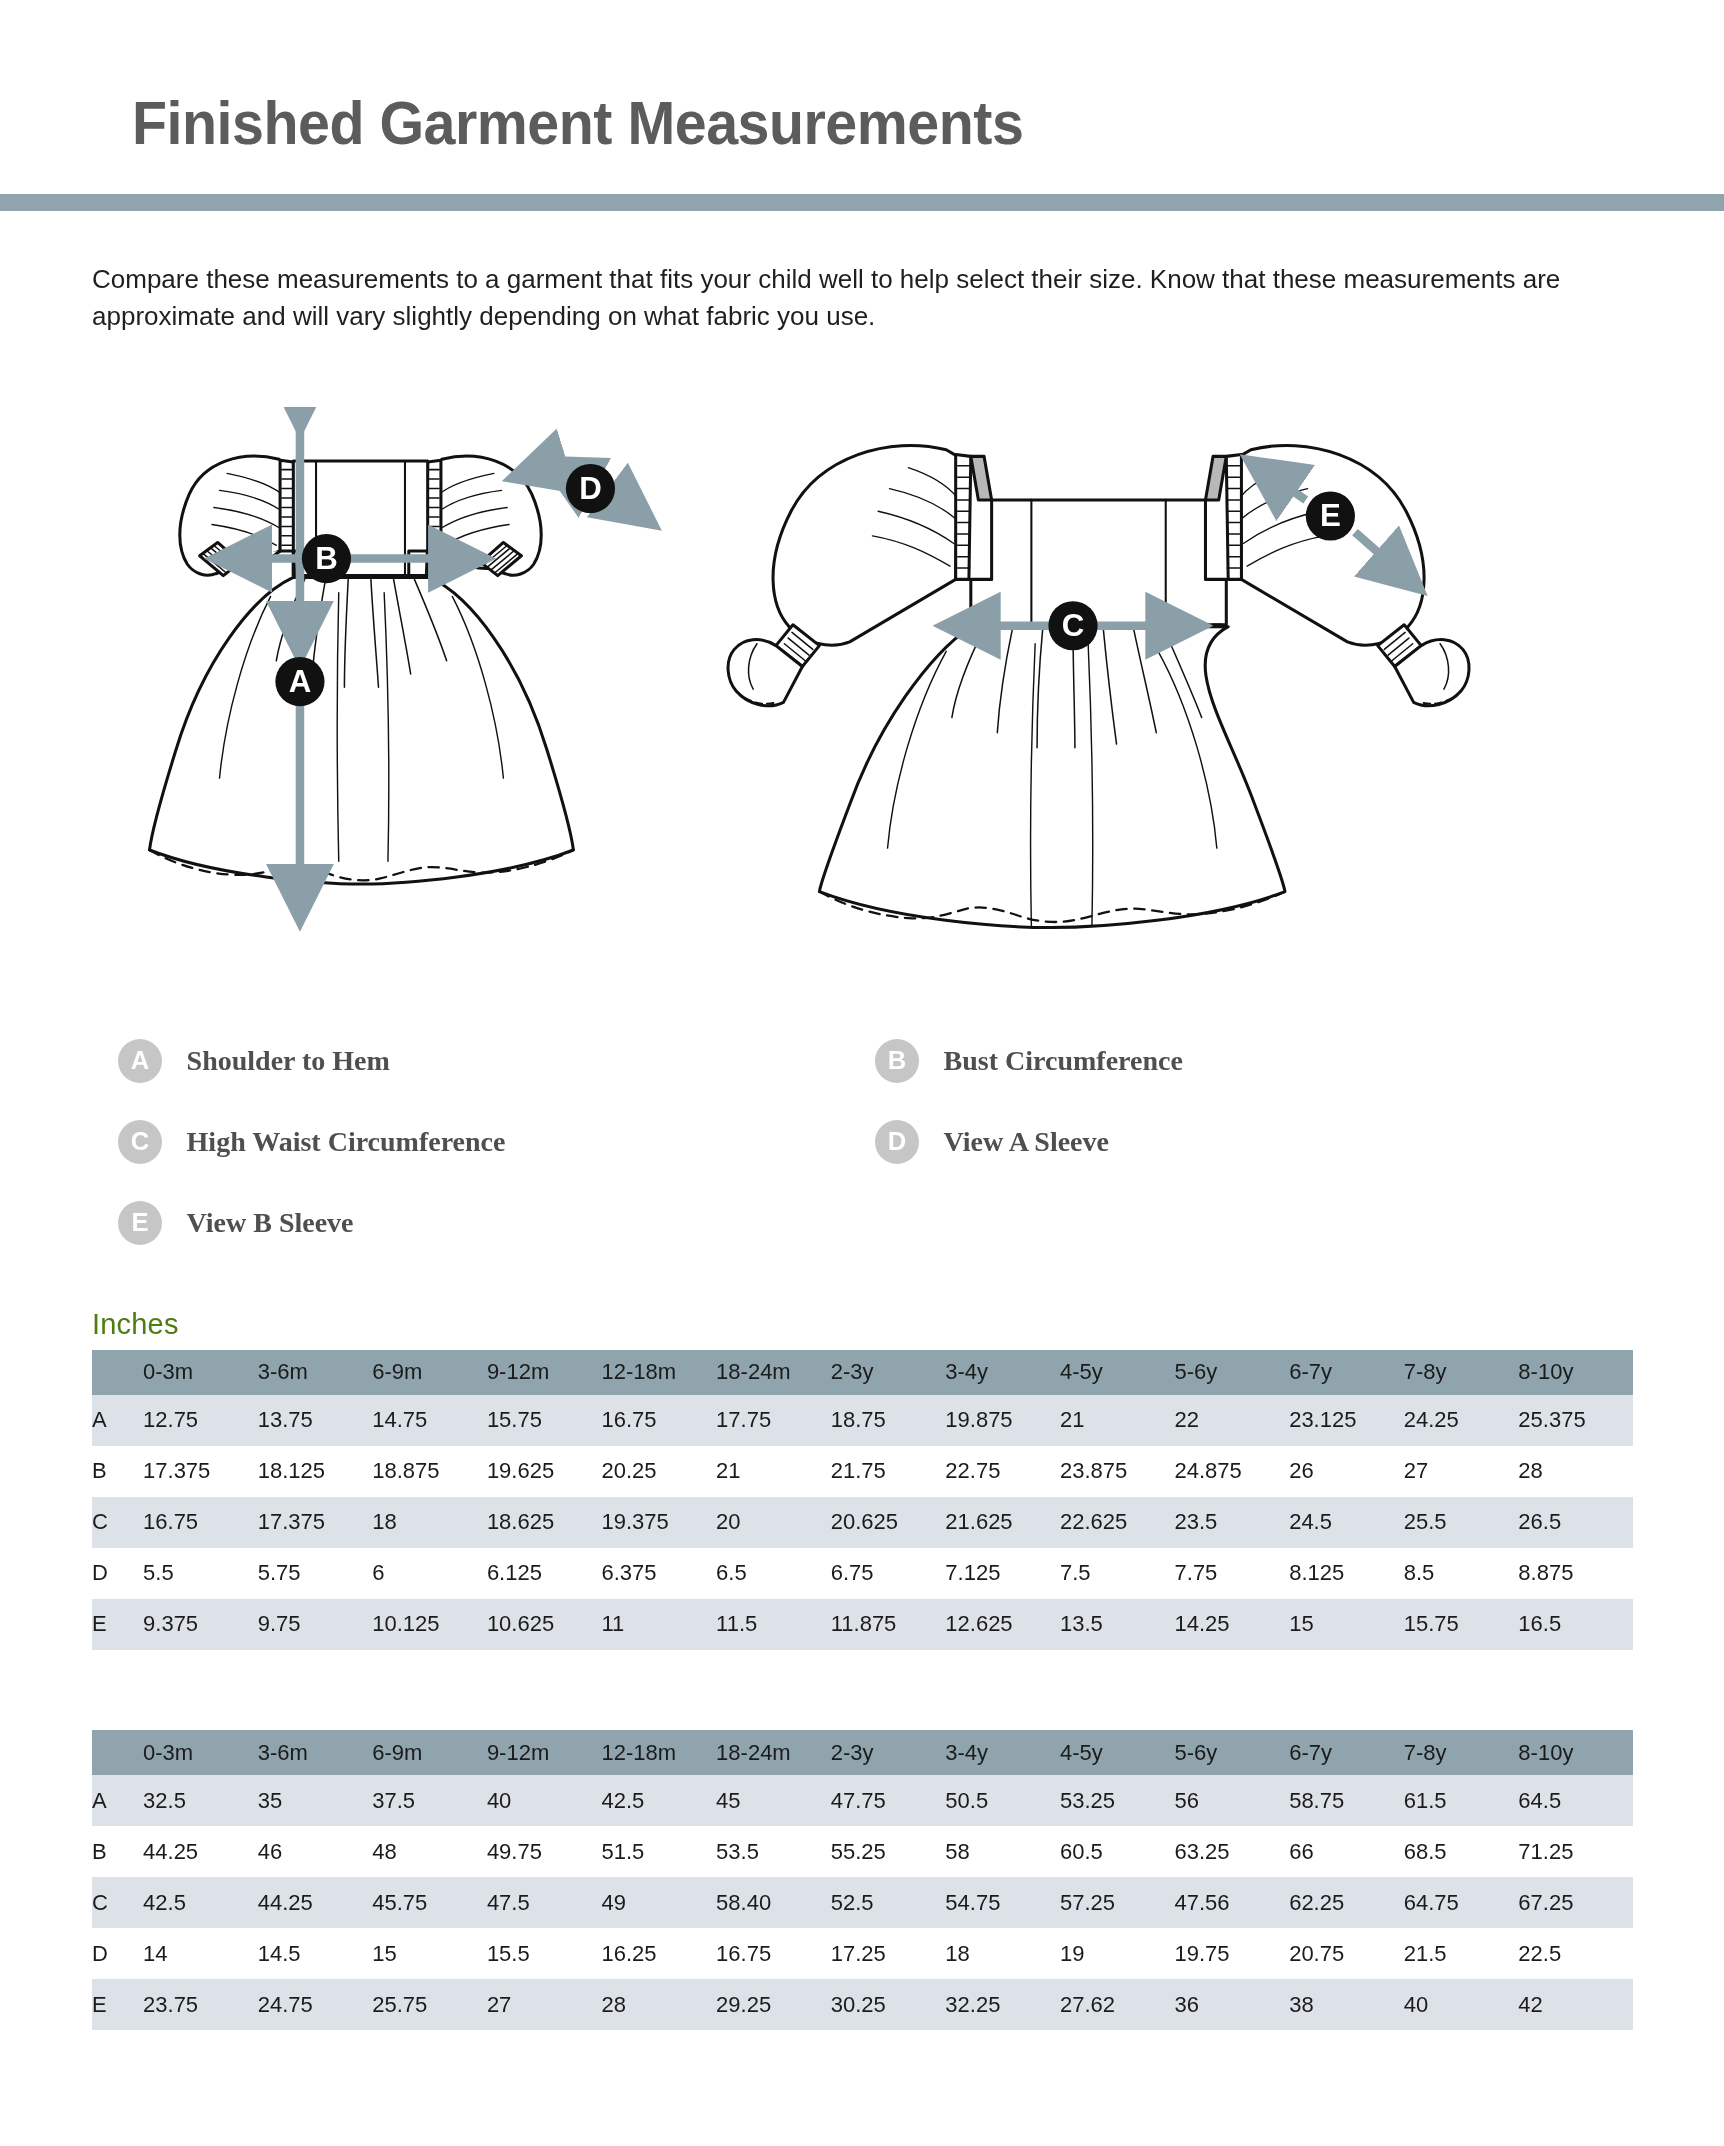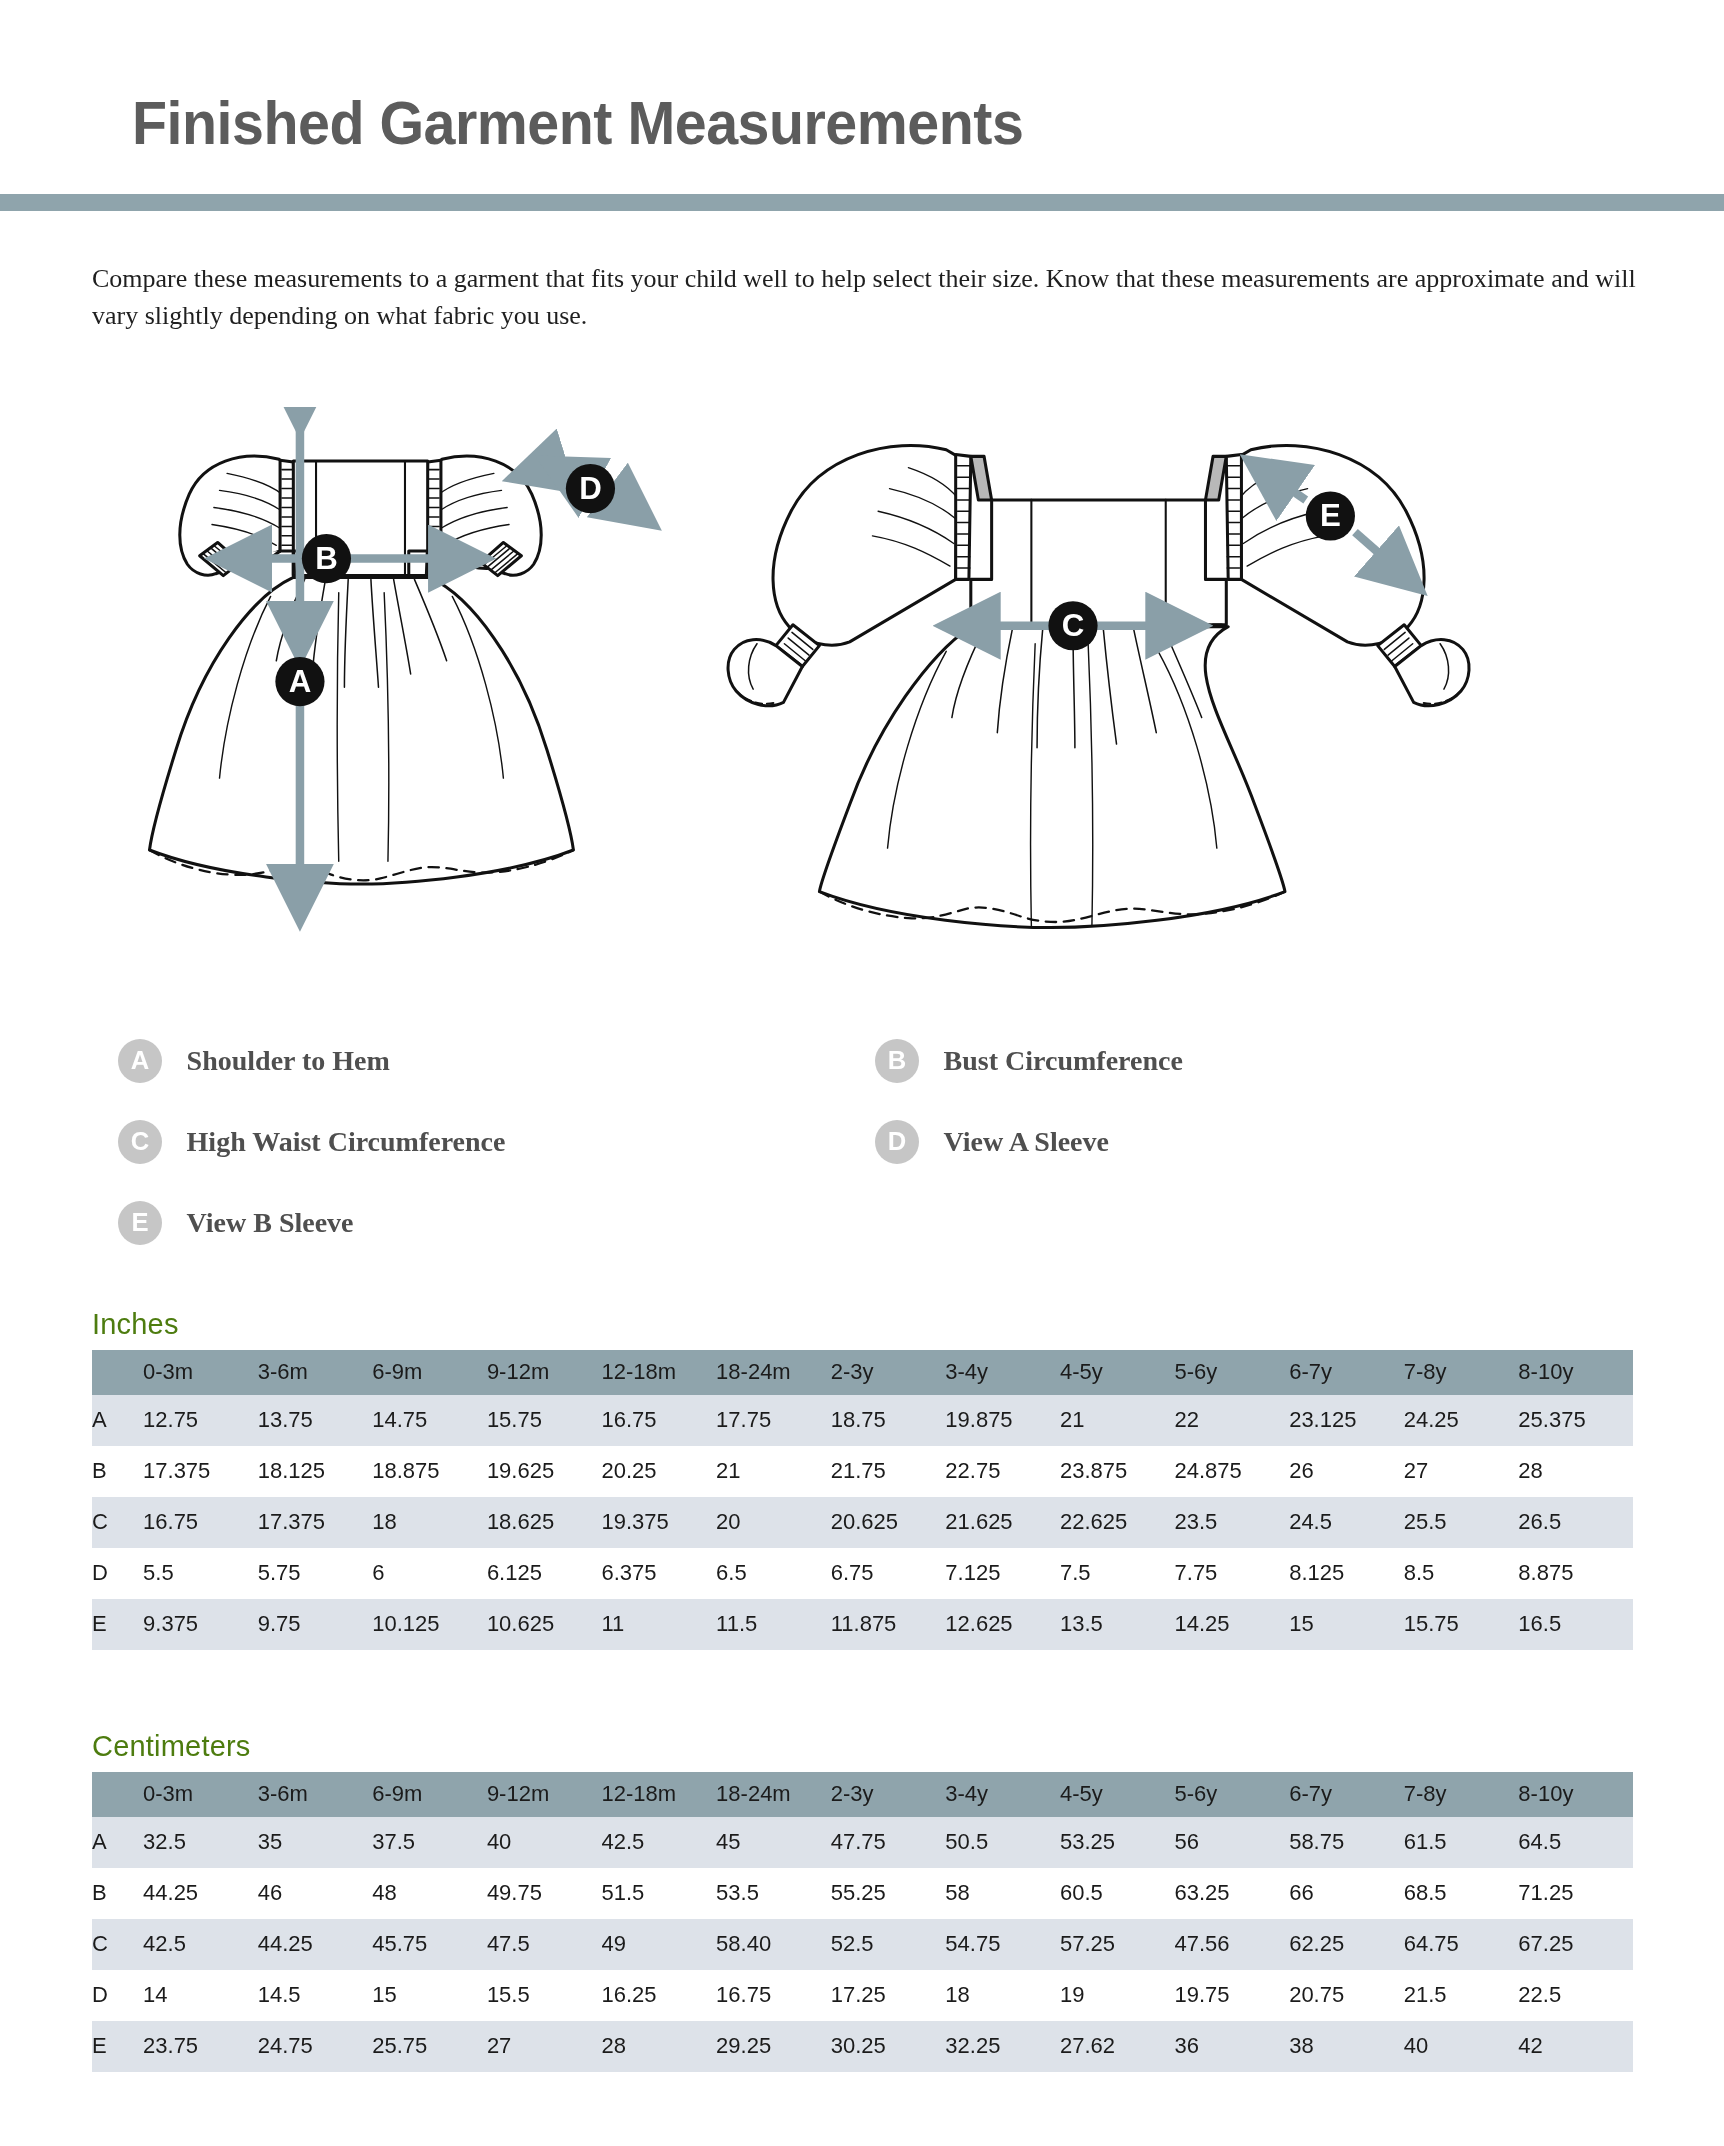--- a/index.html
+++ b/index.html
@@ -48,21 +48,20 @@
 
   .intro {
     position: absolute;
     left: 92px;
     top: 261px;
     width: 1552px;
     font-size: 26px;
     line-height: 1.42;
     color: #1f1f1f;
     font-weight: 400;
-    font-family: Liberation Serif, serif;
   }
 
   
   .illus {
     position: absolute;
     left: 0;
     top: 407px;
     width: 1724px;
     height: 587px;
   }
@@ -580,21 +579,20 @@
           <td class="val">14.25</td>
           <td class="val">15</td>
           <td class="val">15.75</td>
           <td class="val">16.5</td>
         </tr>
       </tbody>
     </table>
   </div>
 
   <div class="table-block cm">
-    <div class="table-caption">Centimeters</div>
     <table class="meas">
       <colgroup>
         <col class="c-letter">
           <col class="c-size">
           <col class="c-size">
           <col class="c-size">
         <col class="c-size">
           <col class="c-size">
           <col class="c-size">
           <col class="c-size">

